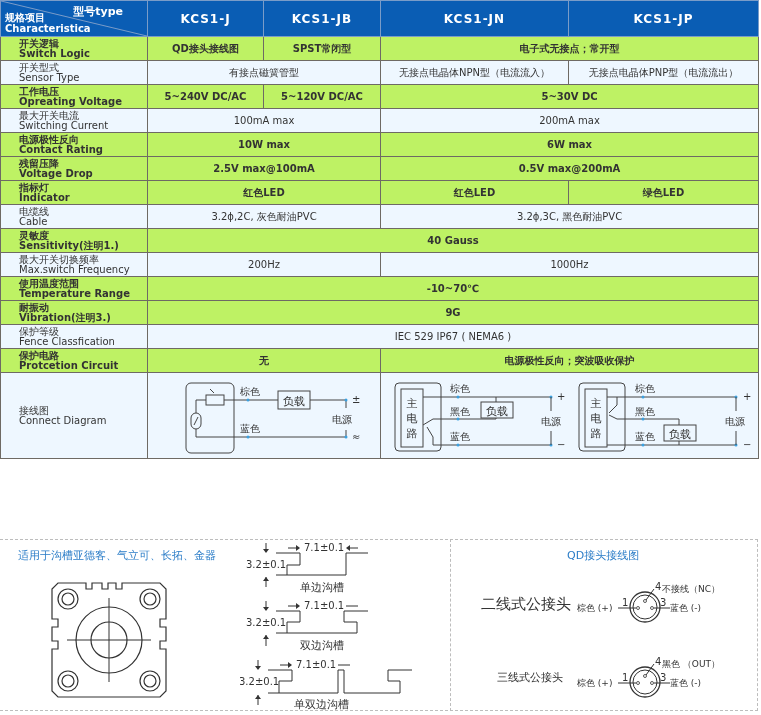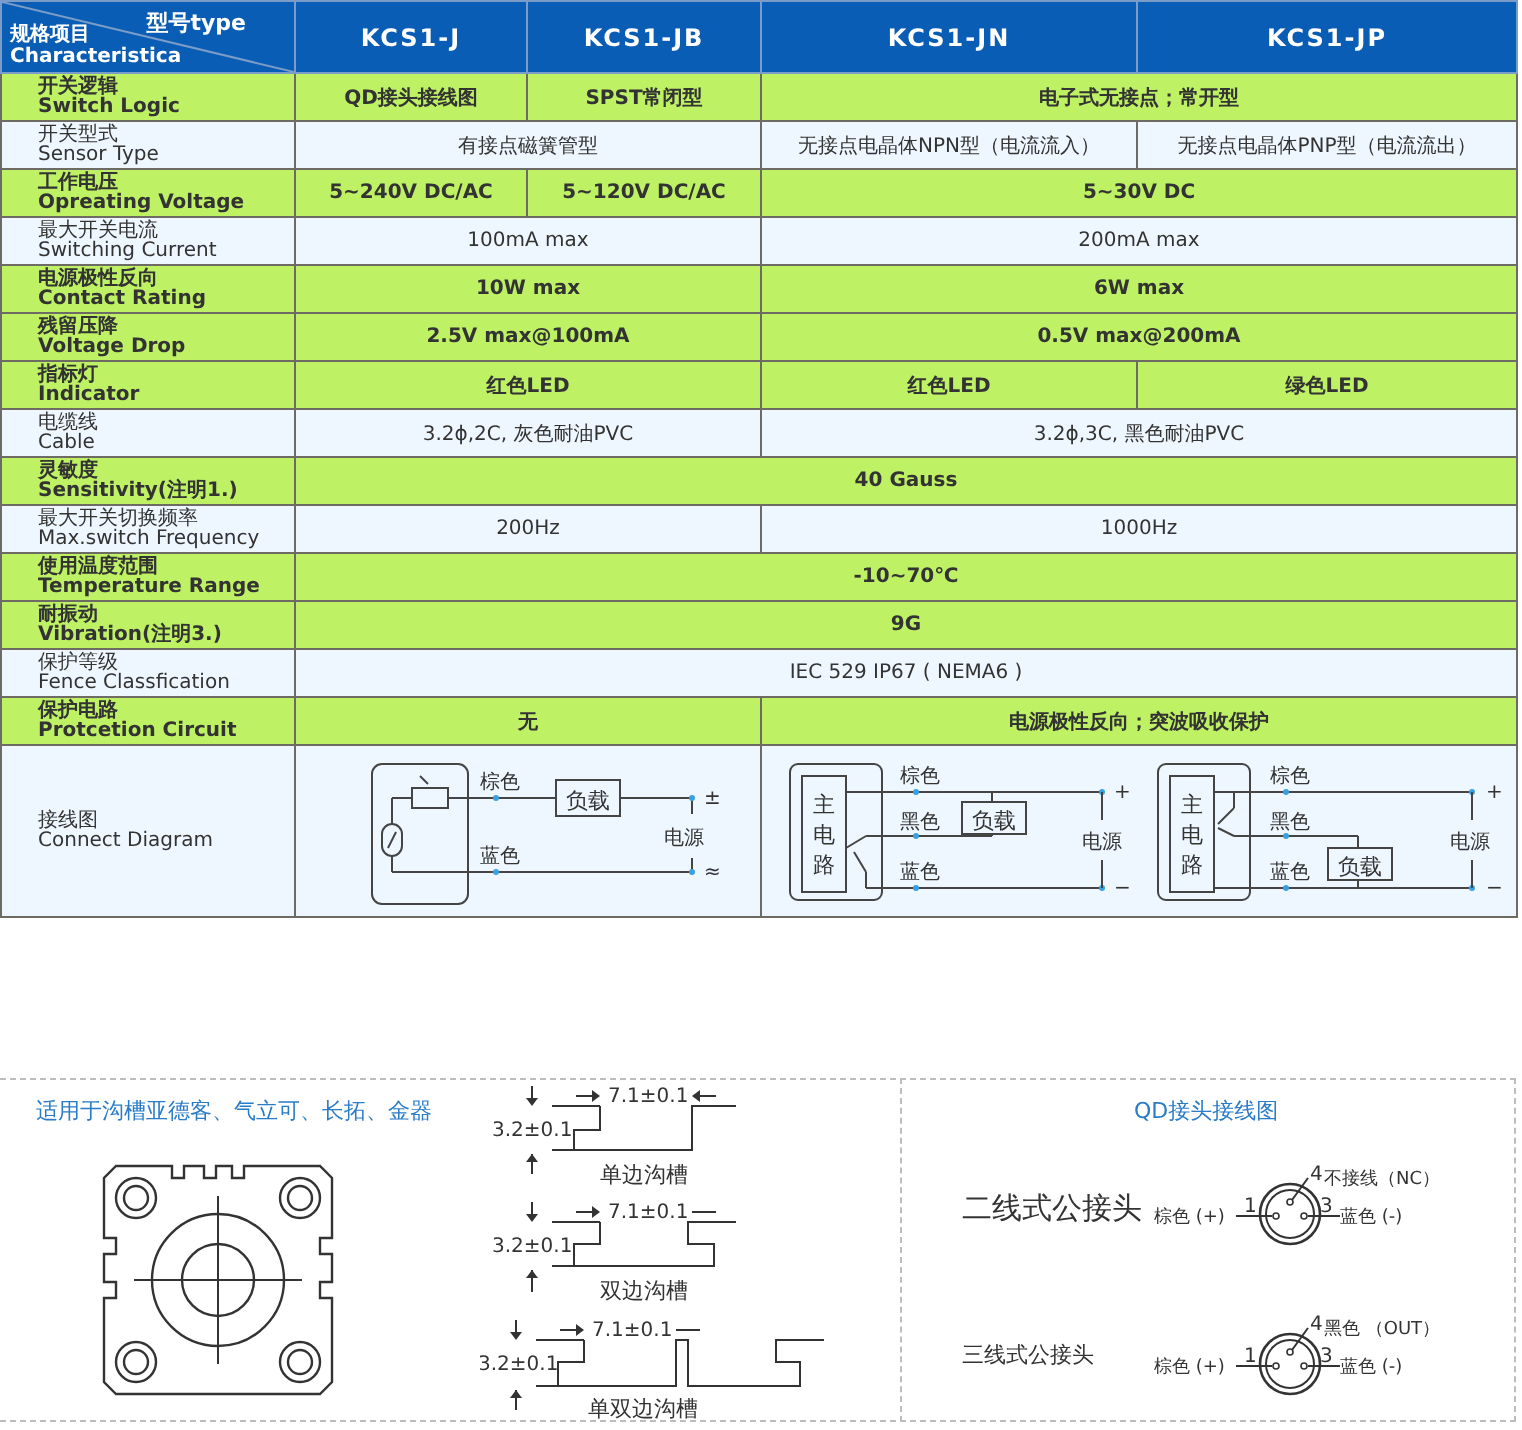--- a/index.html
+++ b/index.html
@@ -332,21 +332,21 @@
     <line x1="40" y1="126" x2="50" y2="126" stroke="#333" stroke-width="1"></line>
       <polygon points="48,123 48,129 52,126" fill="#333"></polygon>
     <text x="56" y="129" font-size="10" fill="#333">7.1±0.1</text>
     <line x1="98" y1="126" x2="110" y2="126" stroke="#333" stroke-width="1"></line>
     <text x="54" y="169" font-size="11" fill="#333">单双边沟槽</text>
   </svg>
 
   <div class="blue-title" style="left:567px;top:9px;">QD接头接线图</div>
 
   <div class="small" style="left:481px;top:56px;font-size:15px">二线式公接头</div>
-  <div class="small" style="left:481px;top:131px;font-size:11px">三线式公接头</div>
+  <div class="small" style="left:497px;top:131px;font-size:11px">三线式公接头</div>
 
   <svg style="position:absolute;left:570px;top:36px" width="188" height="130" viewBox="0 0 188 130">
 
     <circle cx="75" cy="32" r="15" fill="none" stroke="#333" stroke-width="1.3"></circle>
     <circle cx="75" cy="32" r="12" fill="none" stroke="#333" stroke-width="1"></circle>
     <circle cx="68" cy="33" r="1.5" fill="none" stroke="#333" stroke-width="0.8"></circle>
     <circle cx="82" cy="33" r="1.5" fill="none" stroke="#333" stroke-width="0.8"></circle>
     <circle cx="75" cy="26" r="1.5" fill="none" stroke="#333" stroke-width="0.8"></circle>
     <line x1="48" y1="33" x2="66" y2="33" stroke="#333" stroke-width="1"></line>
     <line x1="84" y1="33" x2="100" y2="33" stroke="#333" stroke-width="1"></line>

